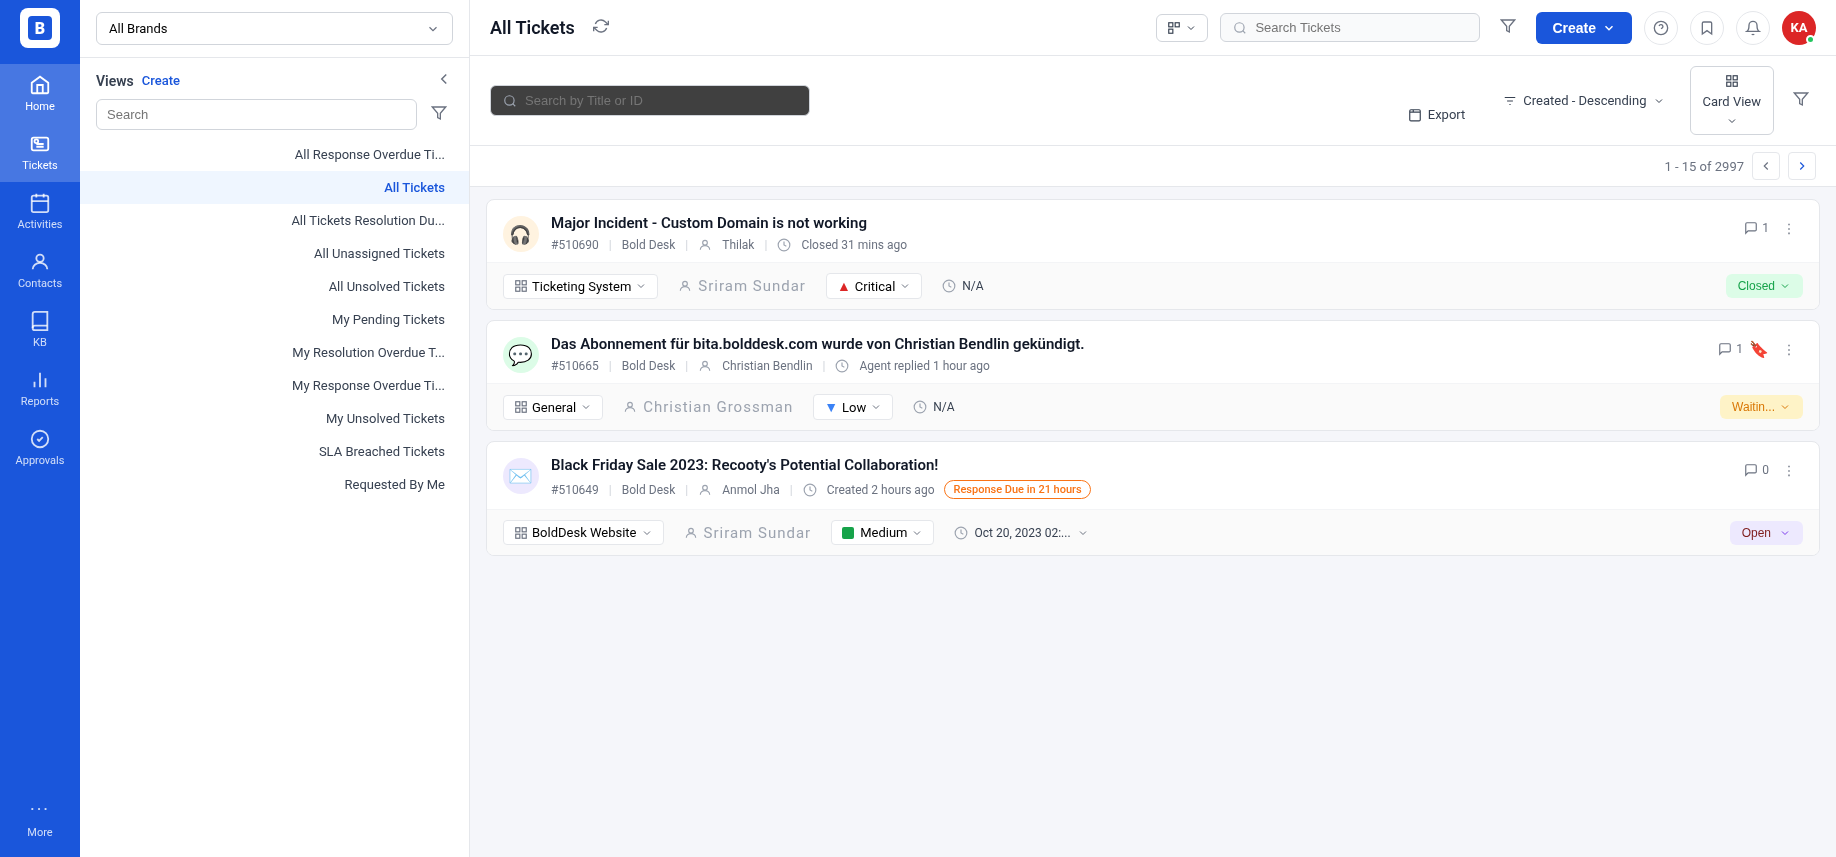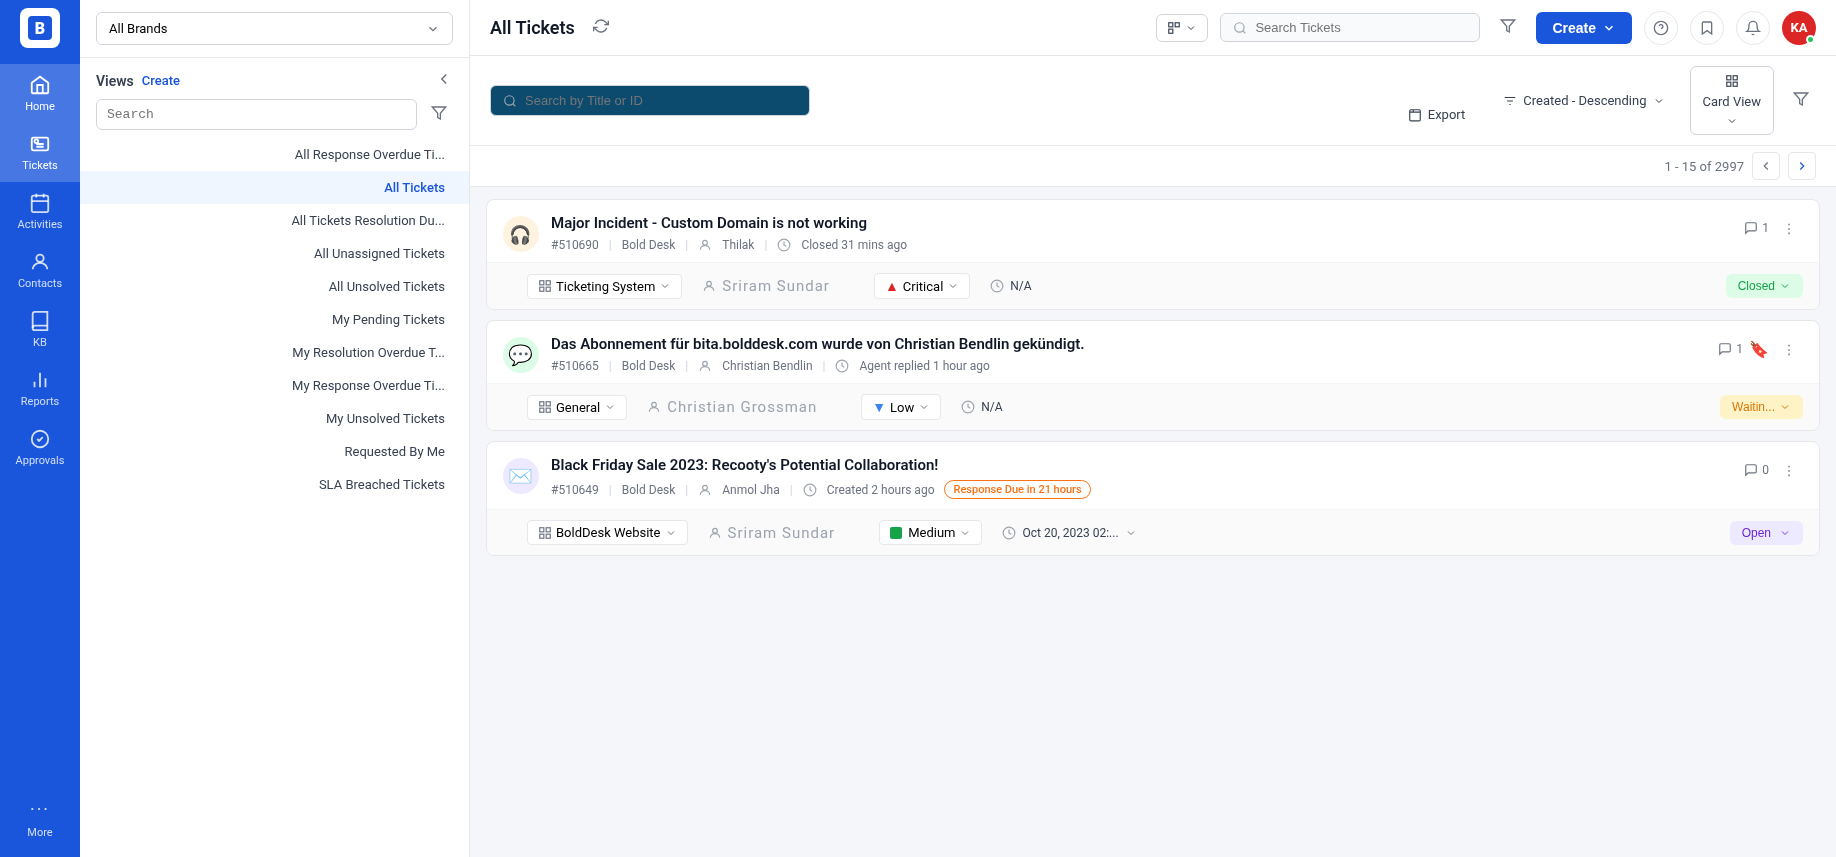--- a/index.html
+++ b/index.html
@@ -21,21 +21,21 @@
     
     .sidebar {
       width: 390px; background: white; border-right: 1px solid #e5e7eb; display: flex; flex-direction: column; flex-shrink: 0;
     }
     .sidebar-top { padding: 12px 16px; border-bottom: 1px solid #e5e7eb; }
     .brands-select { width: 100%; padding: 8px 12px; border: 1px solid #d1d5db; border-radius: 6px; background: white; font-size: 13px; cursor: pointer; display: flex; align-items: center; justify-content: space-between; }
     .views-header { display: flex; align-items: center; justify-content: space-between; padding: 12px 16px 8px; }
     .views-title { font-size: 14px; font-weight: 600; color: #374151; }
     .views-create { color: #1a56db; font-size: 13px; cursor: pointer; font-weight: 500; }
     .views-search { display: flex; align-items: center; gap: 8px; padding: 0 16px 8px; }
-    .views-search-input { flex: 1; padding: 7px 10px; border: 1px solid #d1d5db; border-radius: 6px; font-size: 13px; font-family: Liberation Mono, monospace; }
+    .views-search-input { flex: 1; padding: 7px 10px; border: 1px solid #d1d5db; border-radius: 6px; font-size: 13px; }
     .views-filter-btn { padding: 6px; cursor: pointer; color: #6b7280; }
     .sidebar-nav { flex: 1; overflow-y: auto; text-align: right; }
     .sidebar-nav-item { padding: 9px 24px; font-size: 13px; color: #374151; cursor: pointer; white-space: nowrap; overflow: hidden; text-overflow: ellipsis; }
     .sidebar-nav-item.active { background: #eff6ff; color: #1a56db; font-weight: 500; }
 
     
     .main { flex: 1; display: flex; flex-direction: column; overflow: hidden; }
 
     
     .topbar { background: white; border-bottom: 1px solid #e5e7eb; padding: 0 20px; display: flex; align-items: center; height: 56px; gap: 12px; }
@@ -47,21 +47,21 @@
     .topbar-filter-btn { padding: 6px 8px; cursor: pointer; color: #6b7280; }
     .topbar-btn-create { background: #1a56db; color: white; border: none; border-radius: 6px; padding: 8px 16px; font-size: 14px; font-weight: 600; cursor: pointer; display: flex; align-items: center; gap: 6px; }
     .topbar-icon-btn { width: 34px; height: 34px; border-radius: 50%; display: flex; align-items: center; justify-content: center; cursor: pointer; color: #6b7280; border: 1px solid #e5e7eb; }
     .avatar { width: 34px; height: 34px; border-radius: 50%; background: #dc2626; color: white; display: flex; align-items: center; justify-content: center; font-size: 13px; font-weight: 700; position: relative; cursor: pointer; }
     .avatar-dot { position: absolute; bottom: 1px; right: 1px; width: 9px; height: 9px; background: #22c55e; border-radius: 50%; border: 2px solid white; }
     .search-type-btn { display: flex; align-items: center; gap: 4px; padding: 6px 10px; border: 1px solid #d1d5db; border-radius: 6px; cursor: pointer; font-size: 13px; color: #374151; background: white; }
 
     
     .content { flex: 1; display: flex; flex-direction: column; overflow: hidden; }
     .content-toolbar { background: white; border-bottom: 1px solid #e5e7eb; padding: 10px 20px; display: flex; align-items: center; gap: 12px; }
-    .search-box { display: flex; align-items: center; background: #0c4a6e; border: 1px solid #d1d5db; border-radius: 6px; padding: 7px 12px; gap: 8px; min-width: 320px; }
+    .search-box { display: flex; align-items: center; background: #404040; border: 1px solid #d1d5db; border-radius: 6px; padding: 7px 12px; gap: 8px; min-width: 320px; }
     .search-box input { border: none; background: transparent; font-size: 13px; outline: none; color: #9ca3af; }
     .toolbar-spacer { flex: 1; }
     .export-btn { display: flex; align-items: center; gap: 6px; padding: 7px 12px; border: 1px solid transparent; border-radius: 6px; cursor: pointer; color: #374151; font-size: 13px; background: white; margin-top: 28px; }
     .sort-btn { display: flex; align-items: center; gap: 6px; padding: 7px 12px; cursor: pointer; color: #374151; font-size: 13px; border: 1px solid transparent; border-radius: 6px; }
     .view-btn { display: flex; align-items: center; gap: 6px; padding: 7px 12px; cursor: pointer; color: #374151; font-size: 13px; border: 1px solid #d1d5db; border-radius: 6px; flex-direction: column; }
     .filter-icon-btn { padding: 7px; cursor: pointer; color: #6b7280; }
 
     .pagination-bar { background: white; border-bottom: 1px solid #e5e7eb; padding: 6px 20px; display: flex; align-items: center; justify-content: flex-end; gap: 8px; font-size: 13px; color: #6b7280; }
     .pagination-btn { width: 28px; height: 28px; display: flex; align-items: center; justify-content: center; cursor: pointer; border: 1px solid #e5e7eb; border-radius: 4px; color: #6b7280; }
 
@@ -74,25 +74,25 @@
     .ticket-info { flex: 1; }
     .ticket-title { font-size: 15px; font-weight: 600; color: #111827; margin-bottom: 6px; cursor: pointer; }
     .ticket-meta { display: flex; align-items: center; gap: 10px; font-size: 12px; color: #6b7280; flex-wrap: wrap; }
     .ticket-meta-sep { color: #d1d5db; }
     .ticket-actions { display: flex; align-items: center; gap: 6px; flex-shrink: 0; }
     .comment-count { display: flex; align-items: center; gap: 4px; color: #6b7280; font-size: 12px; }
     .more-btn { width: 28px; height: 28px; display: flex; align-items: center; justify-content: center; cursor: pointer; color: #6b7280; border-radius: 4px; }
 
     .ticket-card-bottom { border-top: 1px solid #f3f4f6; padding: 10px 16px; display: flex; align-items: center; gap: 20px; background: #fafafa; }
     .ticket-field { display: flex; align-items: center; gap: 6px; font-size: 12px; color: #374151; }
-    .field-label { display: flex; align-items: center; gap: 4px; padding: 4px 10px; border: 1px solid #e5e7eb; border-radius: 4px; cursor: pointer; background: white; margin-left: 24px; }
+    .field-label { display: flex; align-items: center; gap: 4px; padding: 4px 10px; border: 1px solid #e5e7eb; border-radius: 4px; cursor: pointer; background: white; }
     .status-btn { padding: 5px 12px; border-radius: 6px; font-size: 12px; font-weight: 500; cursor: pointer; border: none; display: flex; align-items: center; gap: 4px; margin-left: auto; }
     .status-closed { background: #dcfce7; color: #16a34a; }
     .status-waiting { background: #fef3c7; color: #d97706; }
-    .status-open { background: #ede9fe; color: #6d28d9; gap: 8px; }
+    .status-open { background: #ede9fe; color: #7f1d1d; gap: 8px; }
     .response-due-badge { background: white; border: 1px solid #f97316; color: #f97316; padding: 2px 8px; border-radius: 12px; font-size: 11px; font-weight: 500; }
     .blurred-text { color: #9ca3af; letter-spacing: 1px; font-size: 15px; }
 
     .views-header-row { display: flex; align-items: center; gap: 8px; }
     .chevron-icon { cursor: pointer; color: #6b7280; }
   </style>
 </head>
 <body>
 
 <nav class="left-nav">
@@ -198,22 +198,22 @@
   <nav class="sidebar-nav">
     <div class="sidebar-nav-item">All Response Overdue Ti...</div>
     <div class="sidebar-nav-item active">All Tickets</div>
     <div class="sidebar-nav-item">All Tickets Resolution Du...</div>
     <div class="sidebar-nav-item">All Unassigned Tickets</div>
     <div class="sidebar-nav-item">All Unsolved Tickets</div>
     <div class="sidebar-nav-item">My Pending Tickets</div>
     <div class="sidebar-nav-item">My Resolution Overdue T...</div>
     <div class="sidebar-nav-item">My Response Overdue Ti...</div>
     <div class="sidebar-nav-item">My Unsolved Tickets</div>
+    <div class="sidebar-nav-item">SLA Breached Tickets</div>
     <div class="sidebar-nav-item">Requested By Me</div>
-    <div class="sidebar-nav-item">SLA Breached Tickets</div>
   </nav>
 </aside>
 
 <div class="main">
 
   <header class="topbar">
     <span class="topbar-title">All Tickets</span>
     <span class="topbar-refresh">
       <svg width="16" height="16" viewBox="0 0 24 24" fill="none" stroke="currentColor" stroke-width="2">
           <path d="M23 4v6h-6"></path>

